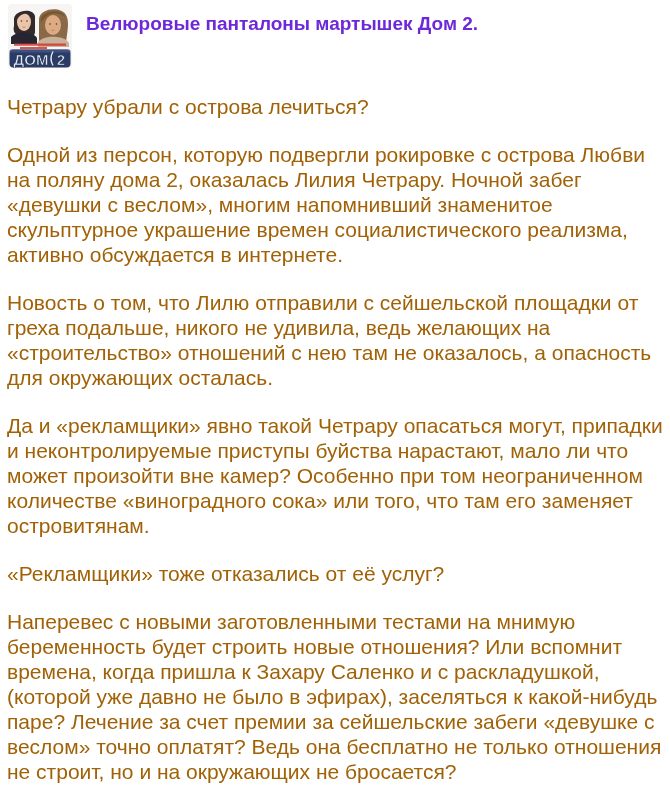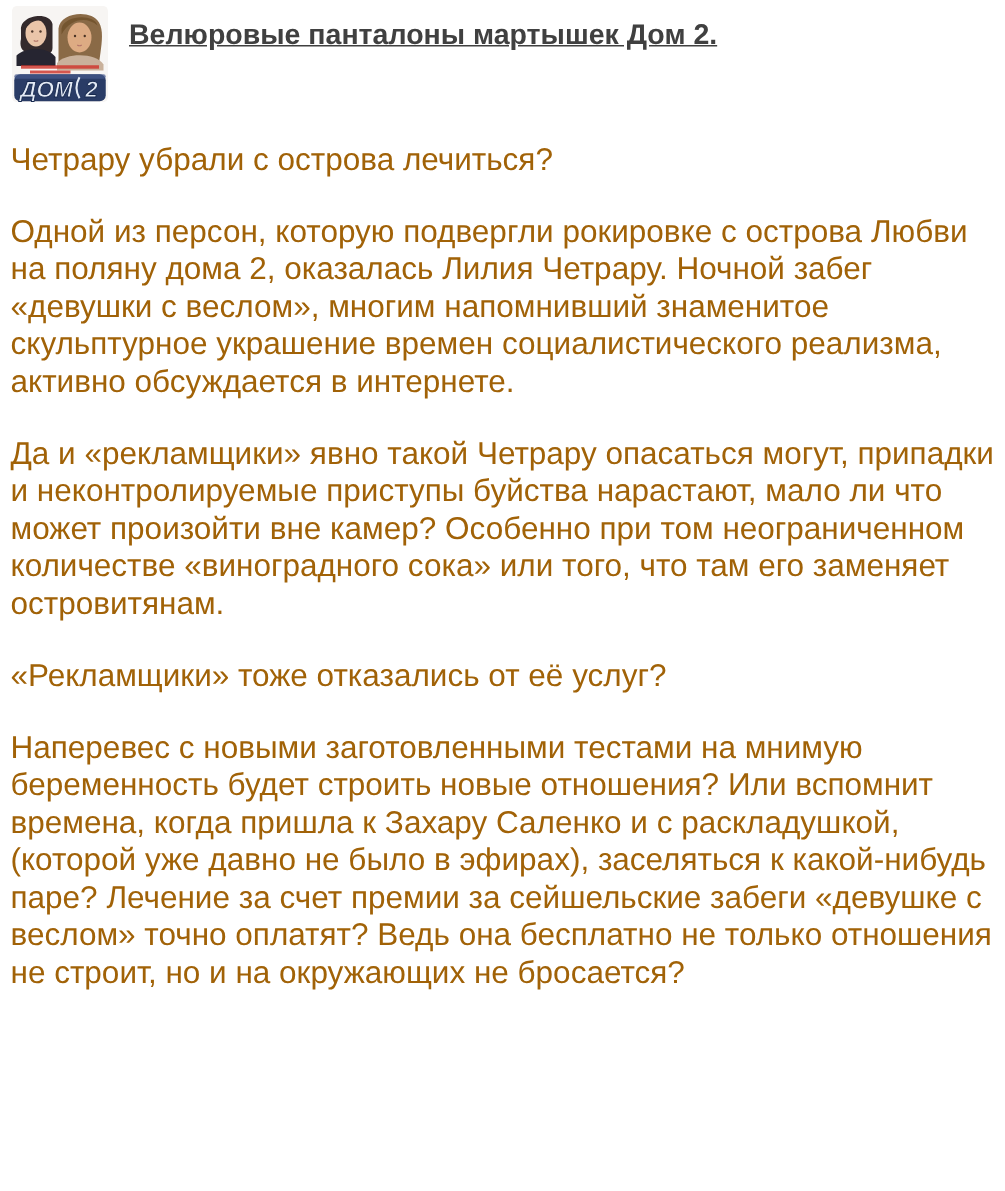--- a/index.html
+++ b/index.html
@@ -22,32 +22,30 @@
     display: flex;
     align-items: flex-start;
   }
   .avatar {
     width: 64px;
     height: 64px;
     border-radius: 3px;
     overflow: hidden;
     flex: 0 0 auto;
     cursor: pointer;
-    font-style: italic;
   }
   .avatar svg { display: block; }
   .post-title {
     margin: 8px 3px 0 14px;
     font-size: 19px;
     line-height: 24px;
     font-weight: 700;
-    color: #404040;
+    color: #6d28d9;
     cursor: pointer;
     max-width: 560px;
-    text-decoration: underline;
   }
   .post-body {
     position: absolute;
     top: 94px;
     left: 7px;
     width: 656px;
     font-size: 21px;
     line-height: 25px;
     color: #a16207;
   }
@@ -96,18 +94,19 @@
         <text x="53" y="60.5" text-anchor="middle" font-family="Liberation Sans, sans-serif" font-size="15" font-weight="bold" fill="#e3eaf5" stroke="#17294e" stroke-width="0.6">2</text>
       </svg>
     </div>
 
     <div class="post-title">Велюровые панталоны мартышек Дом 2.</div>
   </div>
 
   <div class="post-body">
     <p>Четрару убрали с острова лечиться?</p>
     <p>Одной из персон, которую подвергли рокировке с острова Любви на поляну дома 2, оказалась Лилия Четрару. Ночной забег «девушки с веслом», многим напомнивший знаменитое скульптурное украшение времен социалистического реализма, активно обсуждается в интернете.</p>
+    <p>Новость о том, что Лилю отправили с сейшельской площадки от греха подальше, никого не удивила, ведь желающих на «строительство» отношений с нею там не оказалось, а опасность для окружающих осталась.</p>
     <p>Да и «рекламщики» явно такой Четрару опасаться могут, припадки и неконтролируемые приступы буйства нарастают, мало ли что может произойти вне камер? Особенно при том неограниченном количестве «виноградного сока» или того, что там его заменяет островитянам.</p>
     <p>«Рекламщики» тоже отказались от её услуг?</p>
     <p>Наперевес с новыми заготовленными тестами на мнимую беременность будет строить новые отношения? Или вспомнит времена, когда пришла к Захару Саленко и с раскладушкой, (которой уже давно не было в эфирах), заселяться к какой-нибудь паре? Лечение за счет премии за сейшельские забеги «девушке с веслом» точно оплатят? Ведь она бесплатно не только отношения не строит, но и на окружающих не бросается?</p>
   </div>
 
 </div>
 
 </body></html>

